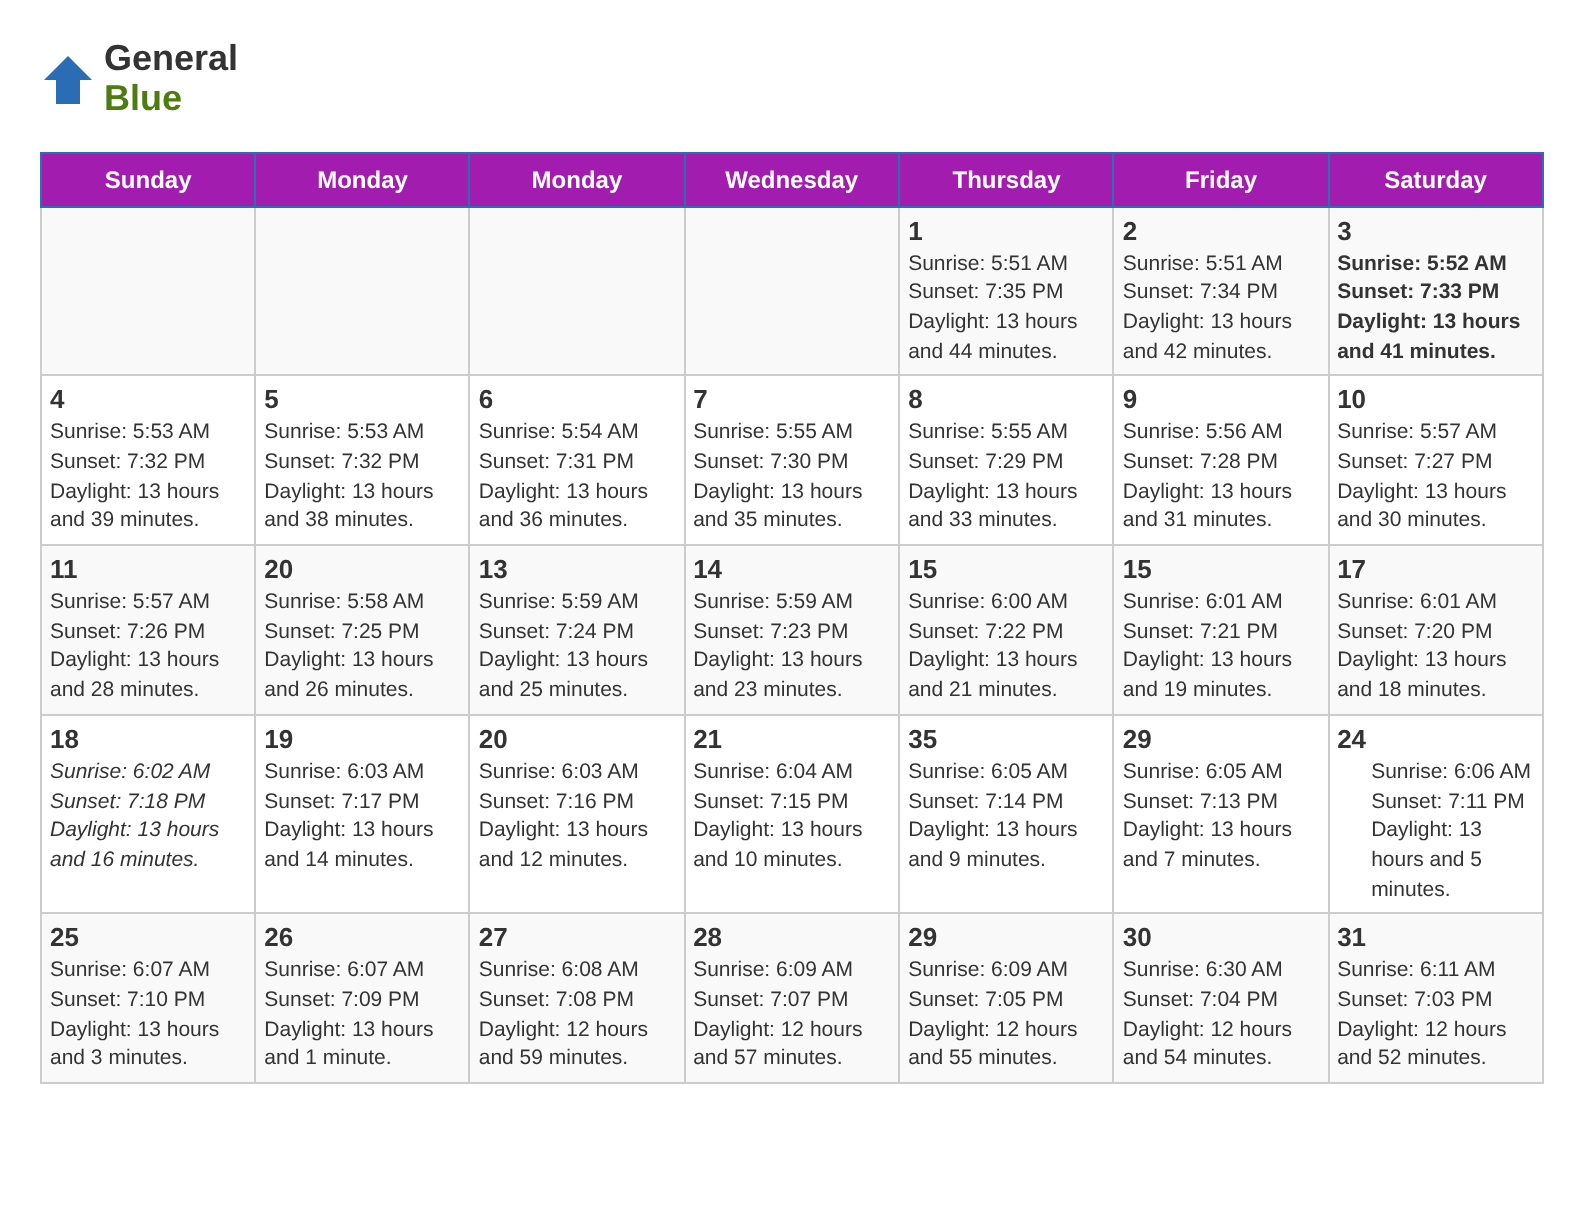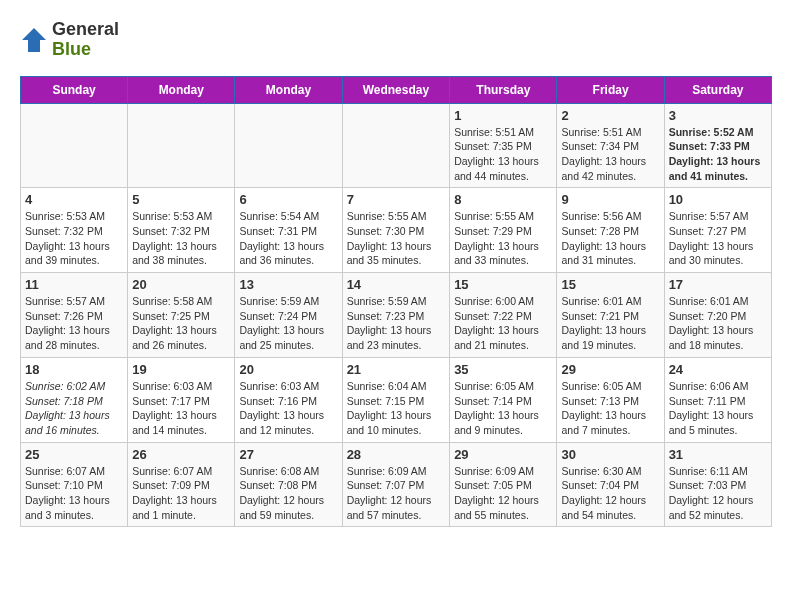--- a/index.html
+++ b/index.html
@@ -260,21 +260,21 @@
 Daylight: 13 hours and 9 minutes.</div>
         </td>
         <td>
           <div class="day-number">29</div>
           <div class="day-info" style="white-space: pre-line;">Sunrise: 6:05 AM
 Sunset: 7:13 PM
 Daylight: 13 hours and 7 minutes.</div>
         </td>
         <td>
           <div class="day-number">24</div>
-          <div class="day-info" style="white-space: pre-line;">Sunrise: 6:06 AM
+          <div class="day-info" style="white-space: pre-line; margin-left: 17px;">Sunrise: 6:06 AM
 Sunset: 7:11 PM
 Daylight: 13 hours and 5 minutes.</div>
         </td>
       </tr>
       <tr>
         <td>
           <div class="day-number">25</div>
           <div class="day-info" style="white-space: pre-line;">Sunrise: 6:07 AM
 Sunset: 7:10 PM
 Daylight: 13 hours and 3 minutes.</div>

